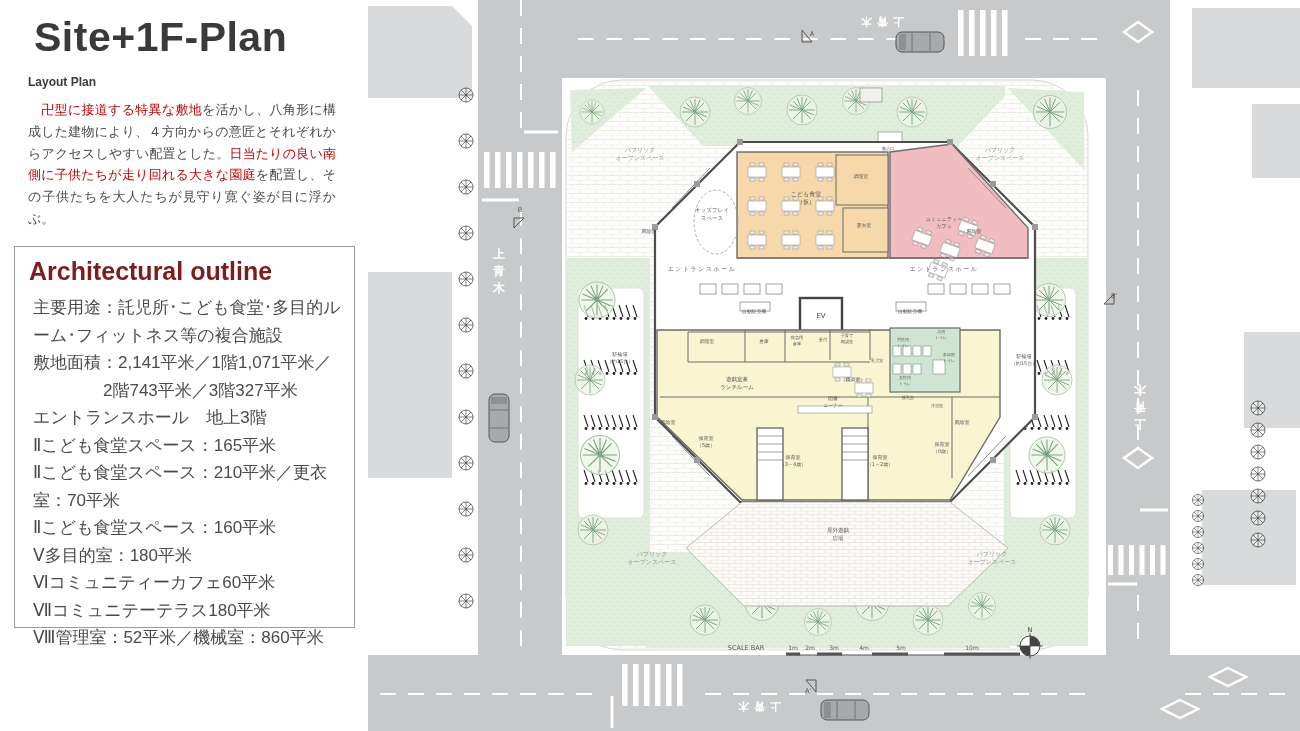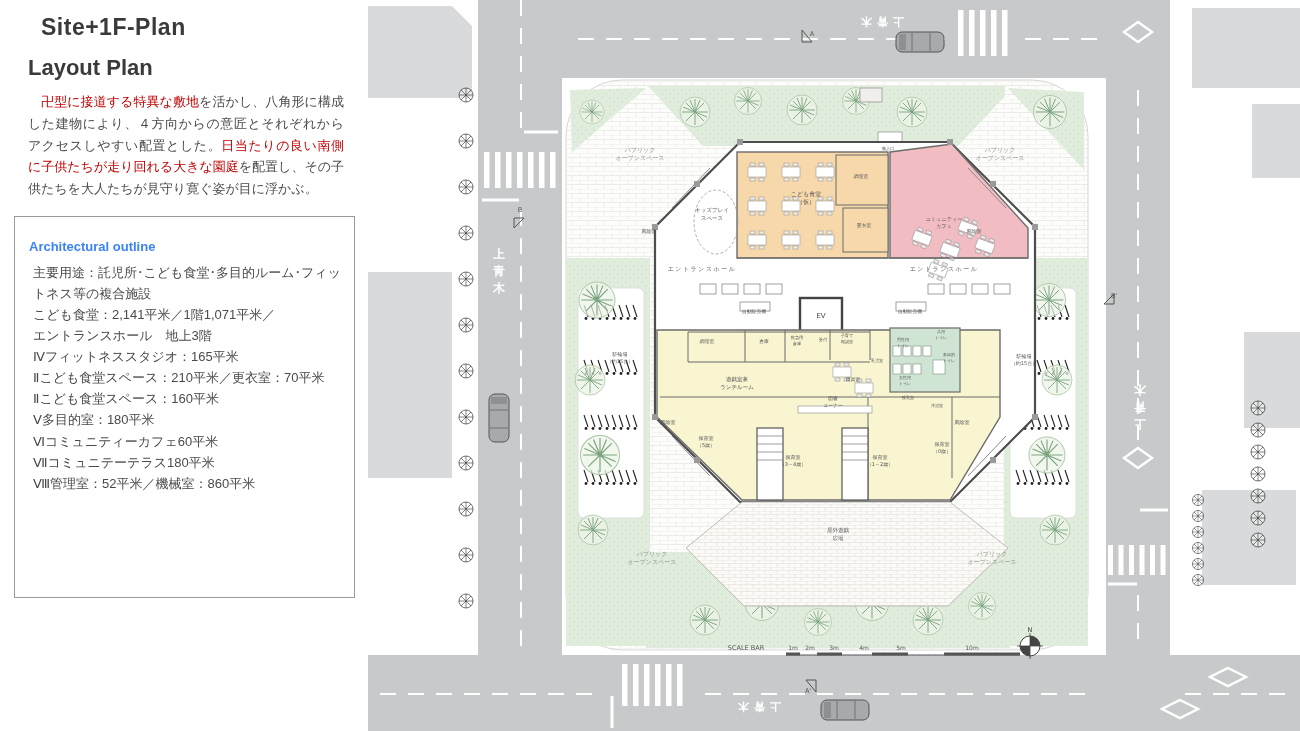--- a/index.html
+++ b/index.html
@@ -1,47 +1,48 @@
 <!DOCTYPE html>
 <html><head>
 <meta charset="utf-8">
 <style>
   html,body{margin:0;padding:0;background:#fff;width:1300px;height:731px;overflow:hidden;
     font-family:"Liberation Sans","DejaVu Sans",sans-serif;}
   .page{position:relative;width:1300px;height:731px;background:#fff;}
   .left-panel{position:absolute;left:0;top:0;width:368px;height:731px;background:#fff;padding:14px 0 0 28px;box-sizing:border-box;}
-  .page-title{font-size:23px;font-weight:bold;color:#3a3a3a;letter-spacing:.5px;margin:0 0 14px 13px;}
-  .section-subtitle{font-size:22px;font-weight:bold;color:#3a3a3a;margin:0 0 10px 0;}
-  .para{font-size:13px;line-height:1.68;color:#4a4a4a;margin:0 24px 0 0;text-align:justify;}
+  .page-title{font-size:41px;font-weight:bold;color:#3a3a3a;letter-spacing:.5px;margin:0 0 14px 6px;}
+  .section-subtitle{font-size:12px;font-weight:bold;color:#3a3a3a;margin:0 0 10px 0;}
+  .para{font-size:13px;line-height:1.68;color:#4a4a4a;margin:0 32px 0 0;text-align:justify;}
   .para + .para{margin-top:2px;}
   .para .red{color:#c00000;}
   .outline-box{margin:16px 14px 0 -14px;border:1px solid #9a9a9a;padding:10px 12px 14px 14px;width:341px;box-sizing:border-box;height:382px;}
-  .outline-title{font-size:13px;font-weight:bold;color:#3b82f6;margin:12px 0 8px 0;}
-  .oline{font-size:13px;color:#4a4a4a;line-height:1.62;padding-left:4px;}
+  .outline-title{font-size:25px;font-weight:bold;color:#7f1d1d;margin:0 0 8px 0;}
+  .oline{font-size:17px;color:#4a4a4a;line-height:1.62;padding-left:4px;}
   .oline.indent{padding-left:74px;}
   .plan-area{position:absolute;left:368px;top:0;width:932px;height:731px;}
   svg{display:block;}
 </style>
 </head>
 <body>
 
 <div class="page">
   <div class="left-panel">
     <h1 class="page-title">Site+1F-Plan</h1>
     <h2 class="section-subtitle">Layout Plan</h2>
     <div>
         <p class="para"><span class="red">　卍型に接道する特異な敷地</span><span>を活かし、八角形に構成した建物により、４方向からの意匠とそれぞれからアクセスしやすい配置とした。</span><span class="red">日当たりの良い南側に子供たちが走り回れる大きな園庭</span><span>を配置し、その子供たちを大人たちが見守り寛ぐ姿が目に浮かぶ。</span></p>
       </div>
     <div class="outline-box">
       <div class="outline-title">Architectural outline</div>
       <div>
           <div class="oline">主要用途：託児所･こども食堂･多目的ルーム･フィットネス等の複合施設</div>
-          <div class="oline">こども食堂：2,141平米／1階1,071平米／</div>
+          <div class="oline">敷地面積：2,141平米／1階1,071平米／</div>
+          <div class="oline indent">2階743平米／3階327平米</div>
           <div class="oline">エントランスホール　地上3階</div>
-          <div class="oline">Ⅳフィットネススタジオ：165平米</div>
+          <div class="oline">Ⅱこども食堂スペース：165平米</div>
           <div class="oline">Ⅱこども食堂スペース：210平米／更衣室：70平米</div>
           <div class="oline">Ⅱこども食堂スペース：160平米</div>
           <div class="oline">Ⅴ多目的室：180平米</div>
           <div class="oline">Ⅵコミュニティーカフェ60平米</div>
           <div class="oline">Ⅶコミュニテーテラス180平米</div>
           <div class="oline">Ⅷ管理室：52平米／機械室：860平米</div>
         </div>
     </div>
   </div>
 

